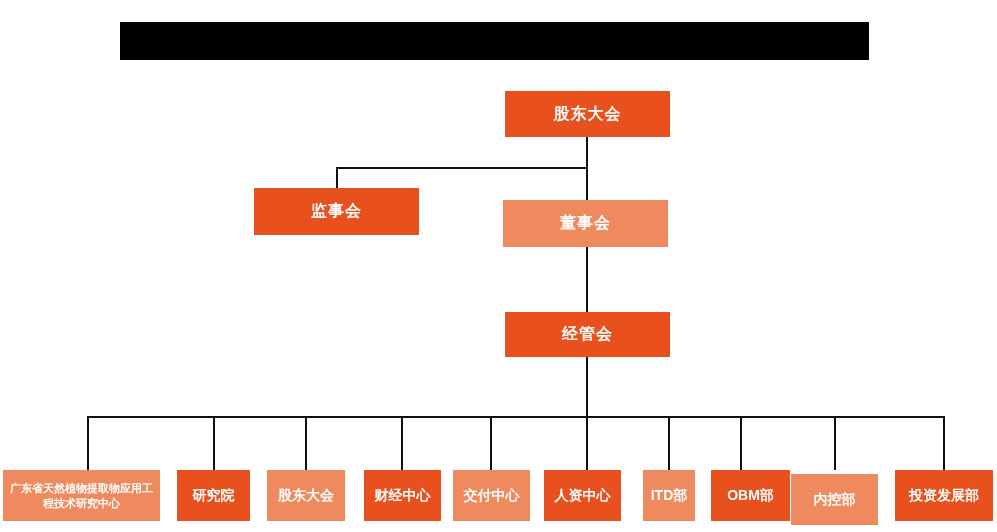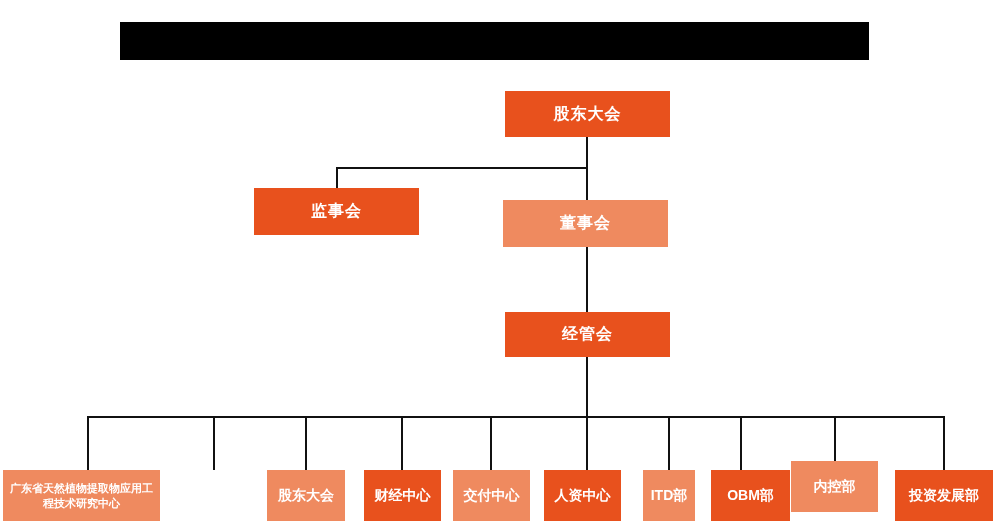--- a/index.html
+++ b/index.html
@@ -69,38 +69,41 @@
     <span>董事会</span>
   </div>
 
   <div class="node dark lvl" style="left:505px; top:312px; width:165px; height:45px;">
     <span>经管会</span>
   </div>
 
   <div class="node light dept dept-long" style="left:3px; top:470px; width:157px; height:51px;">
     <span>广东省天然植物提取物应用工程技术研究中心</span>
   </div>
+  <div class="node dark dept" style="left:177px; top:470px; width:73px; height:51px;">
+    <span>研究院</span>
+  </div>
   <div class="node light dept" style="left:267px; top:470px; width:78px; height:51px;">
     <span>股东大会</span>
   </div>
   <div class="node light dept" style="left:453px; top:470px; width:77px; height:51px;">
     <span>交付中心</span>
   </div>
   <div class="node dark dept" style="left:364px; top:470px; width:77px; height:51px;">
     <span>财经中心</span>
   </div>
   <div class="node dark dept" style="left:544px; top:470px; width:77px; height:51px;">
     <span>人资中心</span>
   </div>
   <div class="node light dept" style="left:643px; top:470px; width:52px; height:51px;">
     <span>ITD部</span>
   </div>
   <div class="node dark dept" style="left:711px; top:470px; width:79px; height:51px;">
     <span>OBM部</span>
   </div>
-  <div class="node light dept" style="left:791px; top:461px; width:87px; height:51px;">
+  <div class="node light dept" style="left:791px; top:474px; width:87px; height:51px;">
     <span>内控部</span>
   </div>
   <div class="node dark dept" style="left:895px; top:470px; width:98px; height:51px;">
     <span>投资发展部</span>
   </div>
 
 </div>
 
 </body></html>

